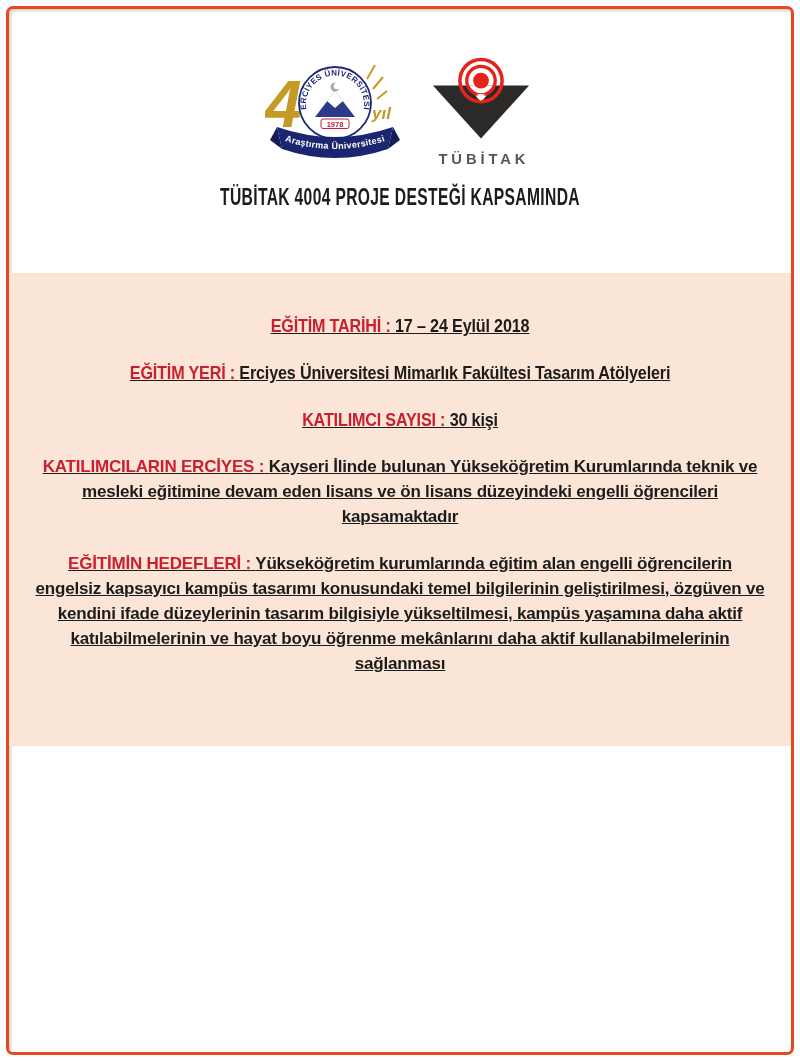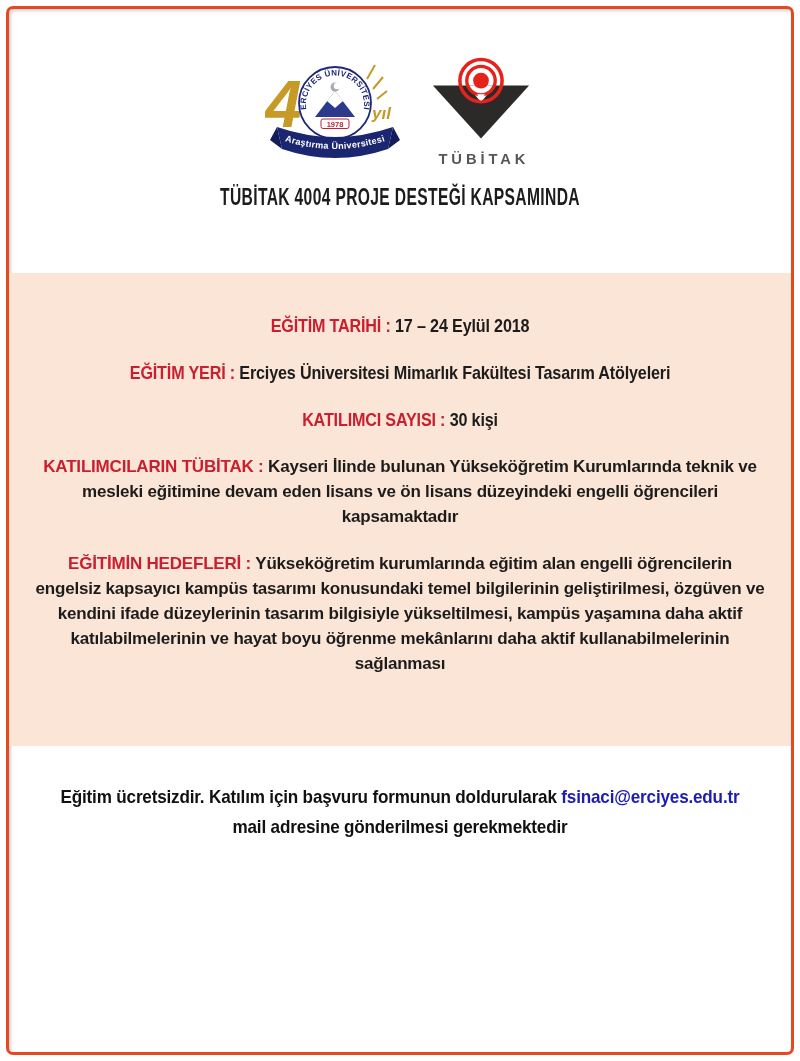--- a/index.html
+++ b/index.html
@@ -30,20 +30,21 @@
     line-height:40px;white-space:nowrap;
     transform:scaleX(0.8);transform-origin:center;
     letter-spacing:0.5px;
   }
   .details-panel{
     box-sizing:border-box;
     margin-top:64px;height:473px;width:100%;
     background:#FBE5D6;
     padding-top:40px;text-align:center;
     color:#1c1c1c;
+    text-decoration:underline;
   }
   .detail-item{
     margin:0 auto 22px auto;max-width:730px;
     font-size:17px;font-weight:bold;line-height:25px;
     letter-spacing:-0.2px;
   }
   .detail-item.single{white-space:nowrap;transform:scaleX(0.85);transform-origin:center;font-size:19px;}
   .detail-label{color:#C82030;}
   .detail-value{color:#1c1c1c;}
   .footer-note{margin-top:36px;text-align:center;color:#111;}
@@ -132,32 +133,25 @@
       <span class="detail-label">EĞİTİM YERİ :</span>
       <span class="detail-value">Erciyes Üniversitesi Mimarlık Fakültesi Tasarım Atölyeleri</span>
     </p>
 
     <p class="detail-item single">
       <span class="detail-label">KATILIMCI SAYISI :</span>
       <span class="detail-value">30 kişi</span>
     </p>
 
     <p class="detail-item">
-      <span class="detail-label">KATILIMCILARIN TÜBİTAK :</span>
+      <span class="detail-label">KATILIMCILARIN ERCİYES :</span>
       <span class="detail-value">Kayseri İlinde bulunan Yükseköğretim Kurumlarında teknik ve mesleki eğitimine devam eden lisans ve ön lisans düzeyindeki engelli öğrencileri kapsamaktadır</span>
     </p>
 
     <p class="detail-item">
       <span class="detail-label">EĞİTİMİN HEDEFLERİ :</span>
       <span class="detail-value">Yükseköğretim kurumlarında eğitim alan engelli öğrencilerin engelsiz kapsayıcı kampüs tasarımı konusundaki temel bilgilerinin geliştirilmesi, özgüven ve kendini ifade düzeylerinin tasarım bilgisiyle yükseltilmesi, kampüs yaşamına daha aktif katılabilmelerinin ve hayat boyu öğrenme mekânlarını daha aktif kullanabilmelerinin sağlanması</span>
     </p>
 
   </div>
 
-  <div class="footer-note">
-    <div class="footer-line">
-      <span>Eğitim ücretsizdir. Katılım için başvuru formunun doldurularak</span>
-      <a class="email-link">fsinaci@erciyes.edu.tr</a>
-    </div>
-    <div class="footer-line">mail adresine gönderilmesi gerekmektedir</div>
-  </div>
 
 </div>
 
 </body></html>

